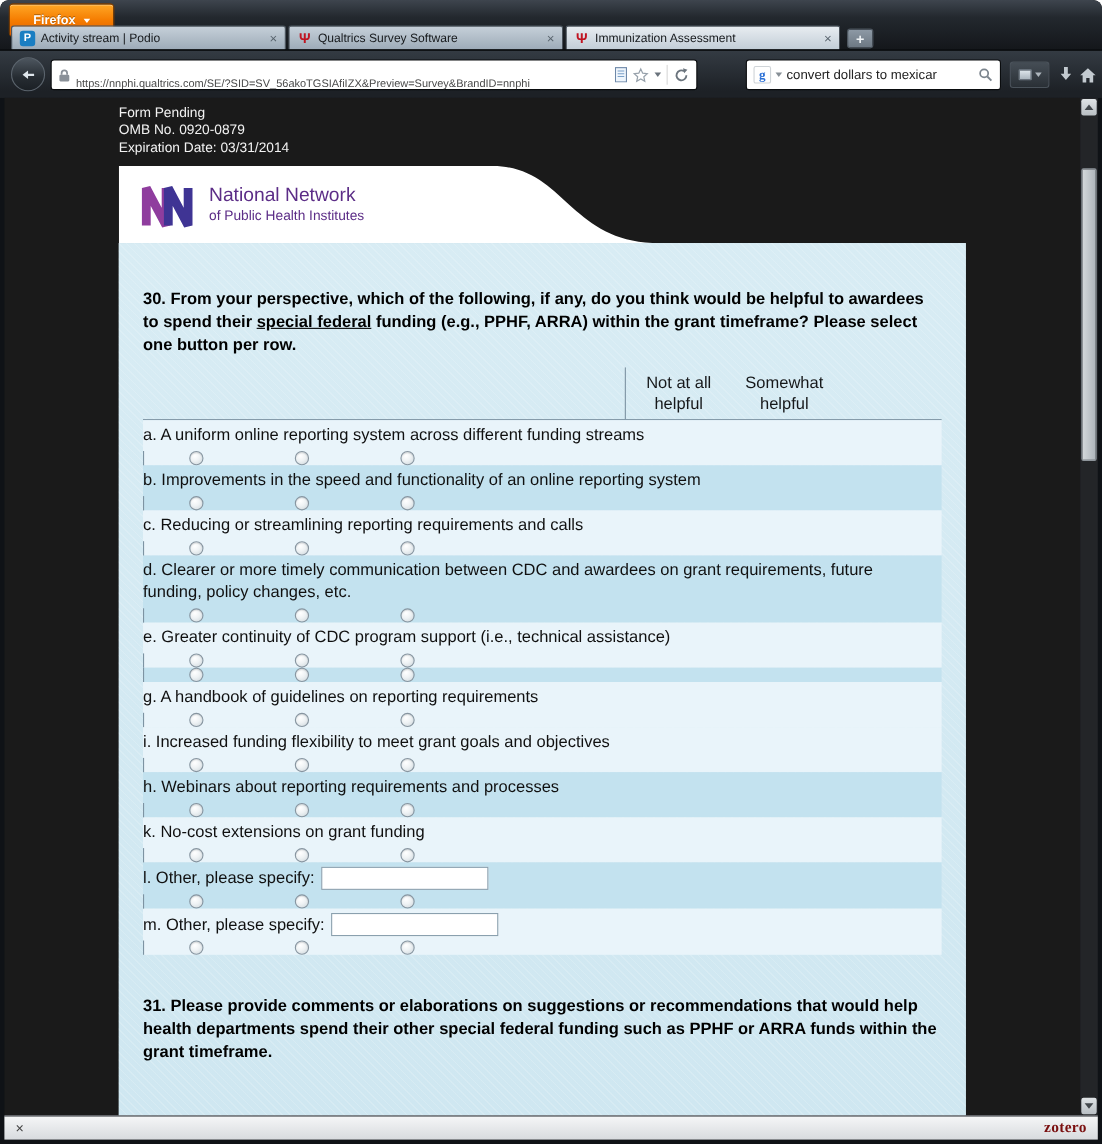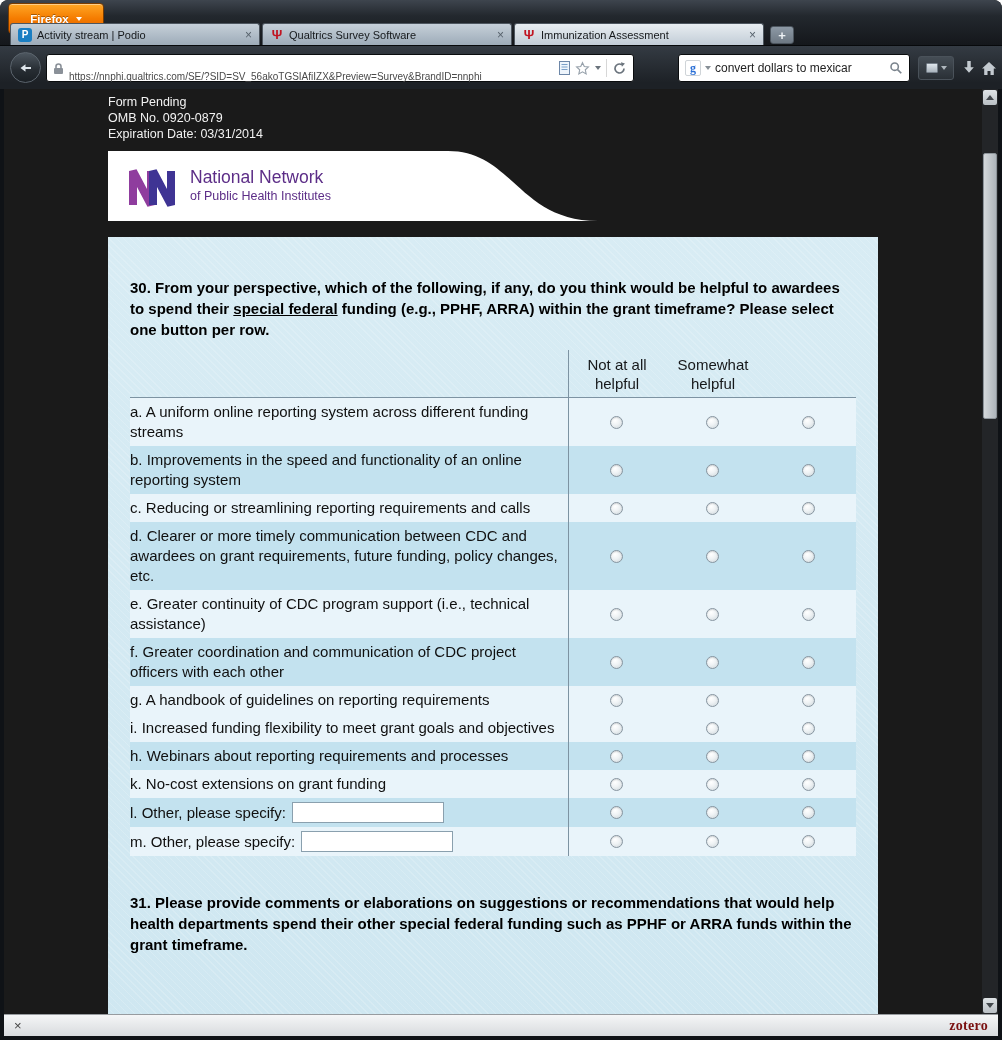--- a/index.html
+++ b/index.html
@@ -61,33 +61,33 @@
   
   .content { position: absolute; left: 4px; top: 89px; width: 978px; height: 925px; background: #1a1a1a; overflow: hidden; }
   .meta { position: absolute; left: 104px; top: 5px; color: #f2f2f2; font-size: 12.5px; line-height: 16px; }
 
   .logo-band { position: absolute; left: 104px; top: 62px; width: 770px; height: 70px; padding-left: 12px; }
   .logo-band > svg.swoosh { position: absolute; left: 0; top: 0; }
   .logo-mark { position: absolute; left: 18px; top: 8px; }
   .logo-title { position: absolute; left: 82px; top: 16px; font-size: 17.5px; color: #5c2d87; }
   .logo-sub { position: absolute; left: 82px; top: 38px; font-size: 12.5px; color: #5c2d87; }
 
-  .survey { position: absolute; left: 104px; top: 148px; width: 770px; height: 793px; padding: 40px 22px 0 22px;
+  .survey { position: absolute; left: 104px; top: 132px; width: 770px; height: 793px; padding: 40px 22px 0 22px;
             background-color: #d3e9f2;
             background-image: repeating-linear-gradient(45deg, rgba(255,255,255,0.16) 0 1px, transparent 1px 5px),
                               linear-gradient(#d8ecf4, #cfe7f1); }
   .q30 { font-weight: bold; font-size: 15px; line-height: 21px; color: #000; margin-bottom: 10px; }
   .q30 .u { text-decoration: underline; }
 
   .mhead { display: flex; border-bottom: 1px solid #7d93a2; }
   .mhead-spacer { flex: 1; }
   .mhead-cols { width: 288px; display: flex; border-left: 1px solid #7d93a2; }
   .hcol { width: 96px; padding: 5px 10px 4px; text-align: center; font-size: 15px; line-height: 19px; color: #16181a; }
 
-  .mrow { display: flex; }
+  .mrow { display: flex; flex-direction: column; }
   .mrow.light { background: #e9f4fa; }
   .mrow.dark { background: #c3e2ef; }
   .mlabel { flex: 1; padding: 4px 10px 4px 0; font-size: 15px; line-height: 20px; color: #101010; }
   .mlabel-inline { display: flex; align-items: center; gap: 6px; }
   .mopts { width: 288px; display: flex; border-left: 1px solid #7d93a2; }
   .mcell { width: 96px; display: flex; align-items: center; justify-content: center; }
   .radio { appearance: none; -moz-appearance: none; -webkit-appearance: none; width: 13px; height: 13px;
            border-radius: 50%; border: 1px solid #8795a0;
            background: radial-gradient(circle at 38% 32%, #ffffff 0%, #eef2f4 45%, #ccd5da 100%);
            box-shadow: inset 0 1px 1px rgba(0,0,0,0.12); margin: 0; }
@@ -297,21 +297,20 @@
               </div>
             <div class="mcell">
                 <input type="radio" name="q30r4" class="radio" style="">
               </div>
             <div class="mcell">
                 <input type="radio" name="q30r4" class="radio" style="">
               </div>
           </div>
         </div>
         <div class="mrow dark">
-          <div class="mlabel">f. Greater coordination and communication of CDC project officers with each other</div>
           <div class="mopts">
             <div class="mcell">
                 <input type="radio" name="q30r5" class="radio" style="">
               </div>
             <div class="mcell">
                 <input type="radio" name="q30r5" class="radio" style="">
               </div>
             <div class="mcell">
                 <input type="radio" name="q30r5" class="radio" style="">
               </div>

